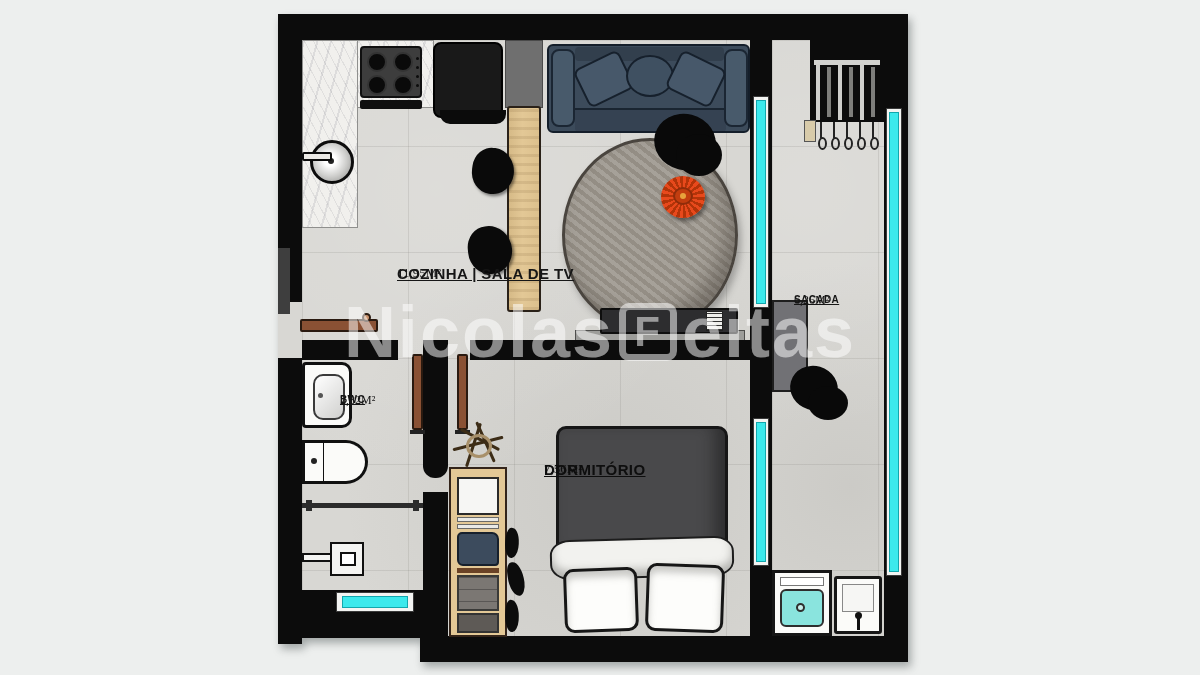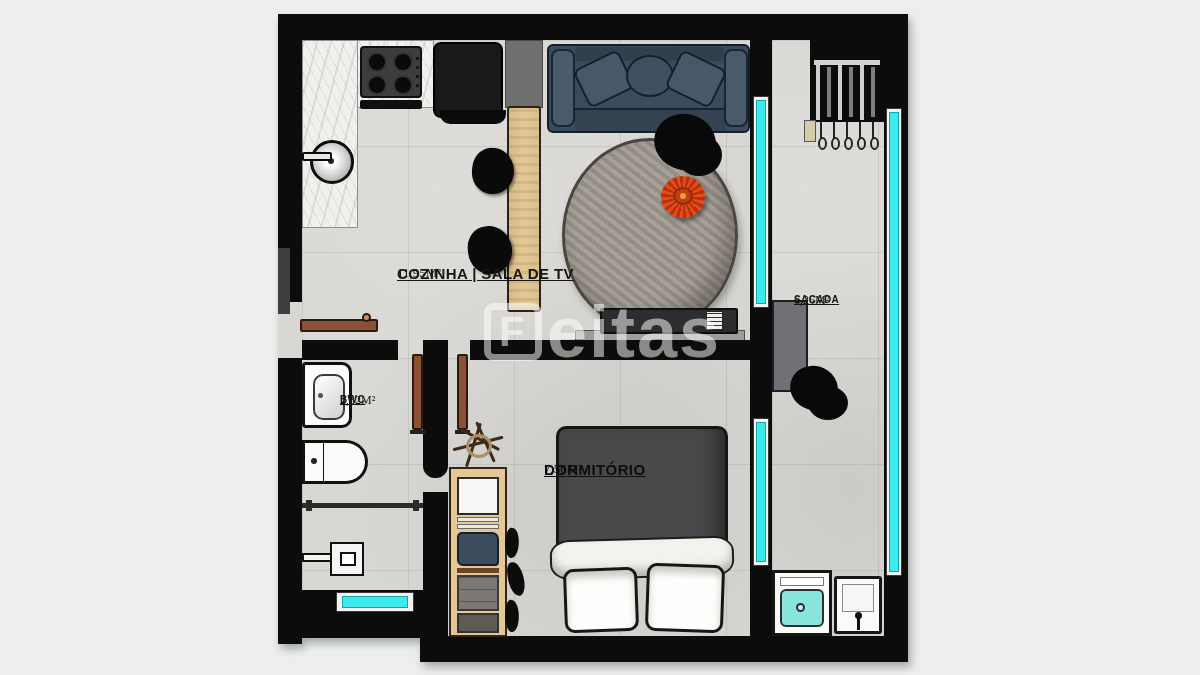--- a/index.html
+++ b/index.html
@@ -392,16 +392,17 @@
       <span class="room-name">BWC</span>
       <span class="room-area">2,82M²</span>
     </div>
     <div id="label-dormitorio" class="room-label">
       <span class="room-name">DORMITÓRIO</span>
       <span class="room-area">7,56M²</span>
     </div>
   </div>
 
   <div id="wm-line1">
+    <span>Nicolas</span>
     <span id="wm-logo">F</span>
     <span>eitas</span>
   </div>
 </div>
 
 </body></html>

